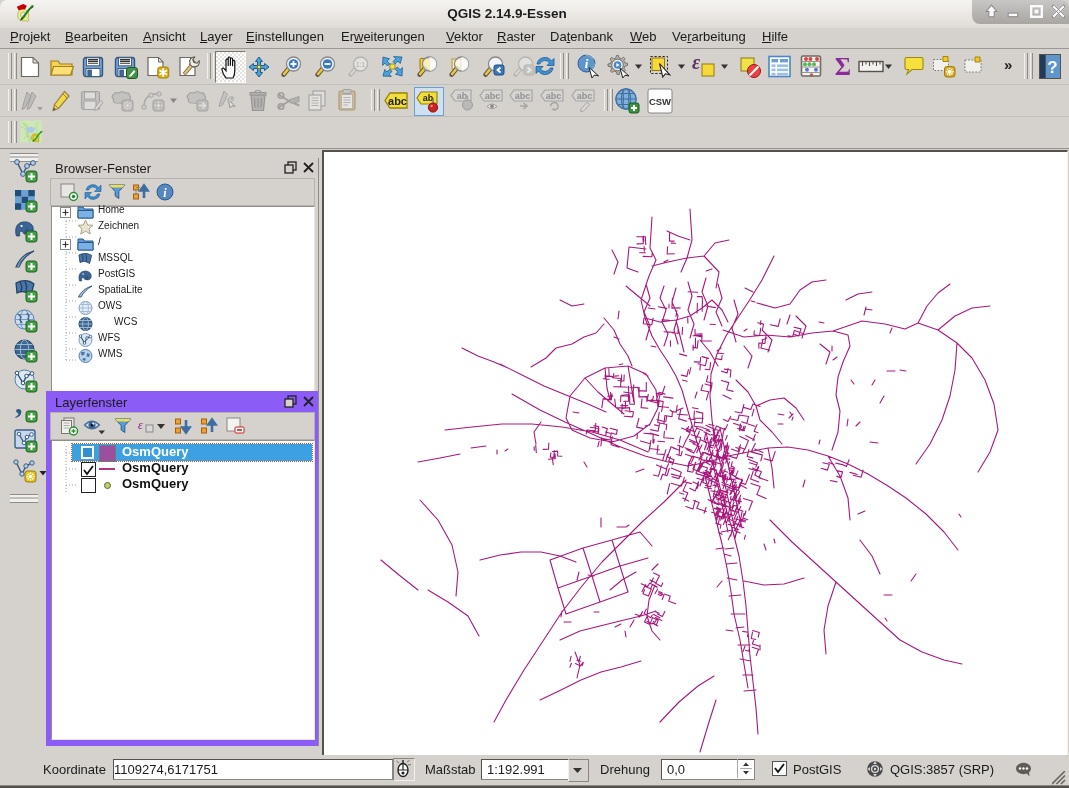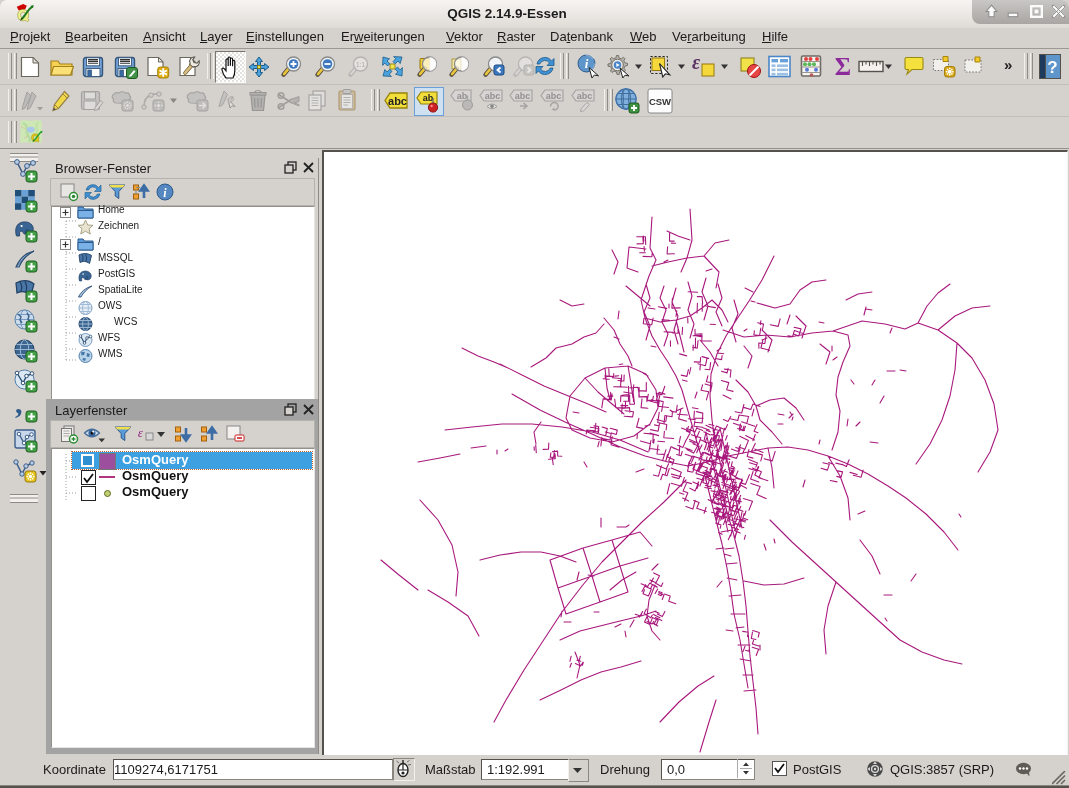--- a/index.html
+++ b/index.html
@@ -596,21 +596,21 @@
  </div>
  <div class="white-area abs" style="left:5px;top:48px;width:262px;height:195px">
   <svg class="abs" style="left:0;top:0" width="260" height="193" viewBox="0 0 260 193">
    <g stroke="#a0a0a0" stroke-dasharray="1 2" fill="none">
     <path d="M14 14 V153 M14 14 H26 M14 30 H26 M14 46 H26 M14 62 H26 M14 78 H26 M14 94 H26 M14 110 H26 M14 126 H26 M14 142 H26 M14 153 H26"></path>
    </g>
   </svg>
  </div>
 </div>
 
-<div class="abs" style="left:46px;top:399px;width:272px;height:355px;background:#a3a3a3;border-right:1px solid #8f8c88;">
+<div class="abs" style="left:46px;top:391px;width:272px;height:355px;background:#8b5cf6;border-right:1px solid #8f8c88;">
  <div class="dock-title abs" style="left:9px;top:4px">Layerfenster</div>
  <svg class="abs" style="left:238px;top:4px" width="13" height="13" viewBox="0 0 13 13">
         <rect x="4" y="1" width="8" height="8" fill="none" stroke="#222" stroke-width="1.3"></rect>
         <rect x="1" y="4" width="8" height="8" fill="#d5d1cc" stroke="#222" stroke-width="1.3"></rect>
       </svg>
  <svg class="abs" style="left:256px;top:4px" width="13" height="13" viewBox="0 0 13 13">
         <path d="M2 2 L11 11 M11 2 L2 11" stroke="#222" stroke-width="1.8"></path>
       </svg>
  <div class="panel-tb abs" style="left:4px;top:21px;width:263px;height:26px">
   <svg class="abs" style="left:8px;top:3px" width="20" height="20" viewBox="0 0 20 20">

